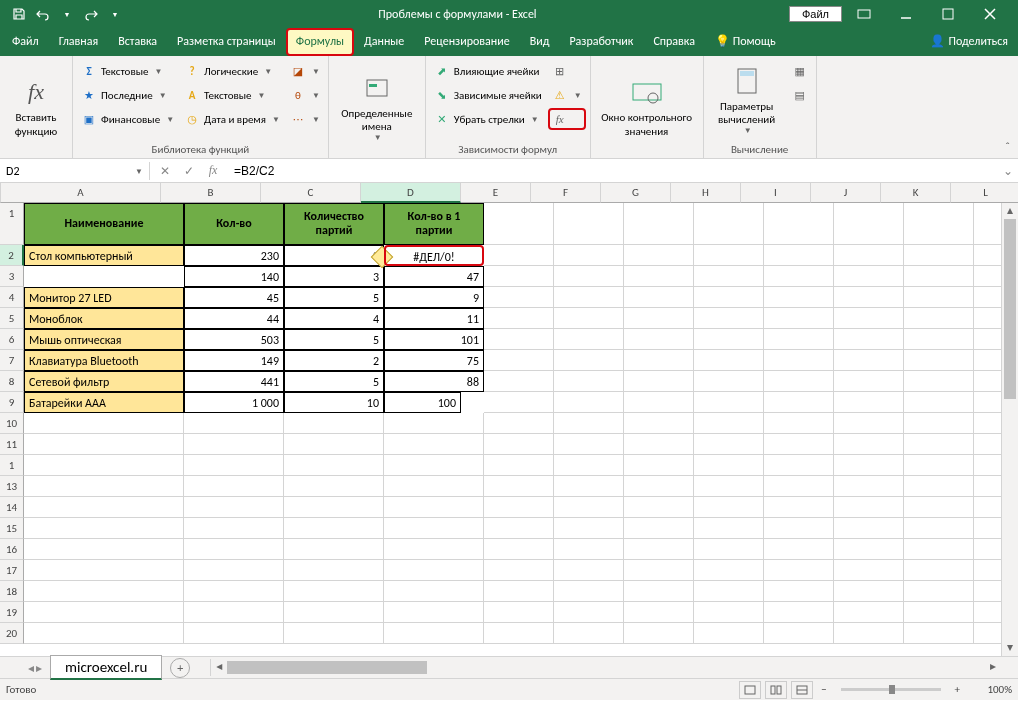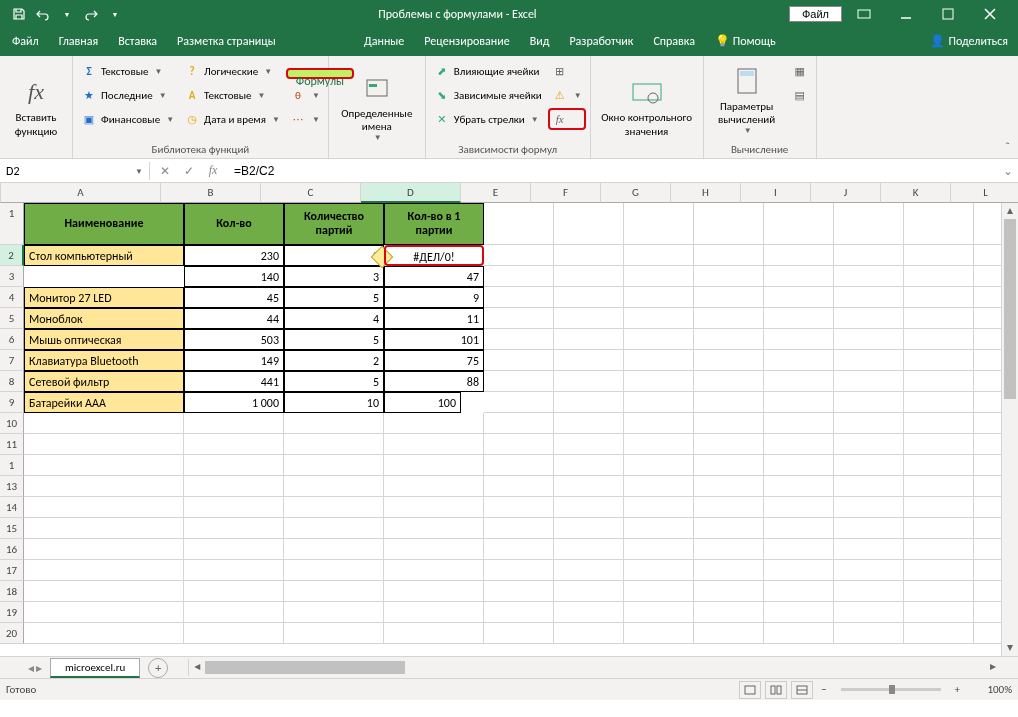--- a/index.html
+++ b/index.html
@@ -8,21 +8,21 @@
 .qat { display: flex; align-items: center; gap: 2px; padding-left: 4px; }
 .qat-btn { width: 22px; height: 22px; display: flex; align-items: center; justify-content: center; cursor: pointer; }
 .title-center { flex: 1; text-align: center; font-size: 12px; }
 .title-right { display: flex; align-items: center; gap: 2px; padding-right: 4px; }
 .login-btn { background: #fff; color: #000; border: 1px solid #888; padding: 1px 12px; font-size: 11px; cursor: pointer; }
 .win-btn { width: 40px; height: 28px; display: flex; align-items: center; justify-content: center; cursor: pointer; }
 .ribbon-tabs { background: #217346; display: flex; padding-left: 2px; height: 28px; }
 .ribbon-tab { padding: 6px 10px 5px; color: #fff; font-size: 12px; cursor: pointer; position: relative; }
 .ribbon-tab.active { background: #fff; color: #217346; }
 .ribbon-tab.marked { border: 2px solid #d8070f; border-radius: 4px; padding: 4px 8px 3px; }
-.ribbon-tab.active.marked { background: #bef264; margin-top: 40px; }
+.ribbon-tab.active.marked { background: #fef9c3; }
 .ribbon { background: #f3f2f1; border-bottom: 1px solid #d4d4d4; height: 103px; display: flex; }
 .ribbon-group { border-right: 1px solid #d4d4d4; display: flex; flex-direction: column; padding: 4px 4px 0; }
 .ribbon-group-content { flex: 1; display: flex; gap: 2px; }
 .ribbon-group-label { text-align: center; font-size: 11px; color: #555; padding: 2px 0; }
 .ribbon-big-btn { display: flex; flex-direction: column; align-items: center; justify-content: center; width: 64px; padding: 4px 2px; cursor: pointer; font-size: 11px; text-align: center; line-height: 1.2; }
 .ribbon-big-btn .icon-box { width: 32px; height: 32px; margin-bottom: 3px; display: flex; align-items: center; justify-content: center; }
 .ribbon-col { display: flex; flex-direction: column; gap: 2px; }
 .ribbon-small-btn { display: flex; align-items: center; gap: 4px; padding: 2px 4px; cursor: pointer; font-size: 11px; height: 22px; }
 .ribbon-small-btn .sm-icon { width: 16px; height: 16px; display: flex; align-items: center; justify-content: center; }
 .drop-arrow { font-size: 8px; color: #666; margin-left: 2px; }
@@ -47,21 +47,21 @@
 .cell.header-cell { background: #70ad47; color: #000; font-weight: bold; text-align: center; border: 1px solid #000; }
 .cell.name-cell { background: #ffe699; border: 1px solid #000; }
 .cell.data-cell { border: 1px solid #000; text-align: right; }
 .cell.selected-marked { border: 2.5px solid #d8070f; border-radius: 4px; z-index: 5; }
 .error-icon { position: absolute; width: 16px; height: 16px; background: #ffeb99; border: 1px solid #bfa030; transform: rotate(45deg); z-index: 3; }
 .vscroll { position: absolute; right: 0; top: 20px; bottom: 0; width: 17px; background: #f3f2f1; border-left: 1px solid #d4d4d4; }
 .vscroll-thumb { position: absolute; top: 16px; height: 180px; left: 2px; right: 2px; background: #c1c1c1; }
 .vscroll-btn { position: absolute; left: 0; right: 0; height: 16px; text-align: center; color: #666; cursor: pointer; }
 .sheet-tabs { height: 22px; display: flex; align-items: center; background: #f3f2f1; border-top: 1px solid #d4d4d4; padding-left: 20px; }
 .sheet-nav { display: flex; gap: 2px; padding: 0 8px; color: #888; }
-.sheet-tab { background: #fff; border: 1px solid #aaa; border-bottom: 2px solid #217346; padding: 2px 14px; font-size: 11px; cursor: pointer; }
+.sheet-tab { background: #fff; border: 1px solid #aaa; border-bottom: 2px solid #217346; padding: 2px 14px; font-size: 15px; cursor: pointer; }
 .sheet-add { width: 20px; height: 20px; border: 1px solid #aaa; border-radius: 50%; margin-left: 8px; text-align: center; line-height: 18px; color: #666; cursor: pointer; }
 .hscroll { flex: 1; margin-left: 20px; margin-right: 17px; height: 17px; background: #f3f2f1; position: relative; border-left: 1px solid #d4d4d4; }
 .hscroll-thumb { position: absolute; left: 16px; width: 200px; top: 2px; bottom: 2px; background: #c1c1c1; }
 .hscroll-btn { position: absolute; top: 0; bottom: 0; width: 16px; text-align: center; color: #666; cursor: pointer; }
 .statusbar { height: 22px; background: #f3f2f1; border-top: 1px solid #d4d4d4; display: flex; align-items: center; padding: 0 6px; font-size: 11px; color: #444; }
 .status-right { margin-left: auto; display: flex; align-items: center; gap: 4px; }
 .view-btn { width: 22px; height: 18px; border: 1px solid #ccc; cursor: pointer; display:flex; align-items:center; justify-content:center; }
 .zoom-slider { width: 100px; height: 3px; background: #ccc; position: relative; margin: 0 6px; }
 .zoom-thumb { position: absolute; left: 48px; top: -3px; width: 6px; height: 9px; background: #888; }
 svg { display: block; }

